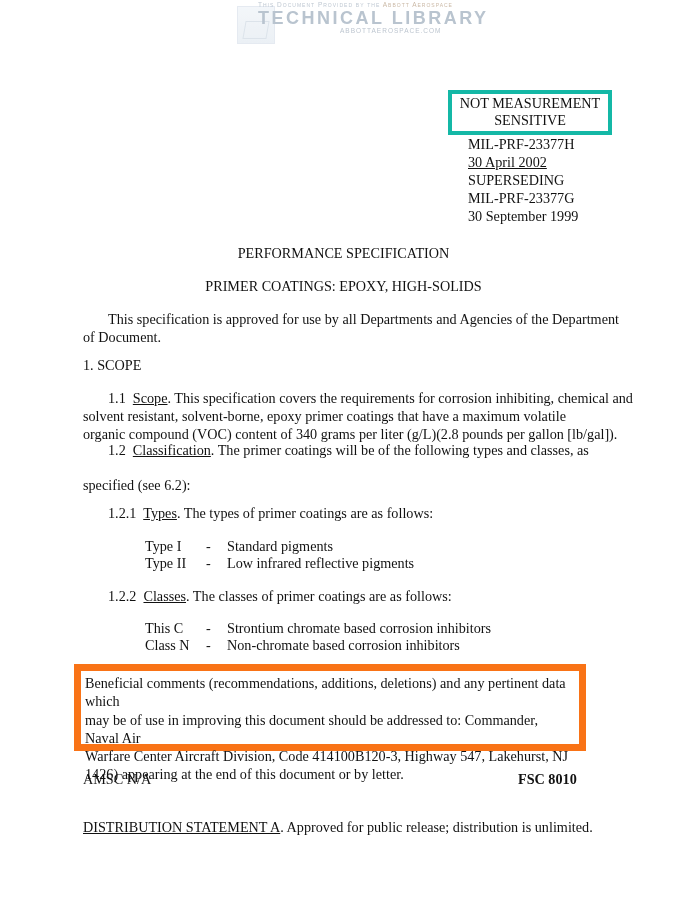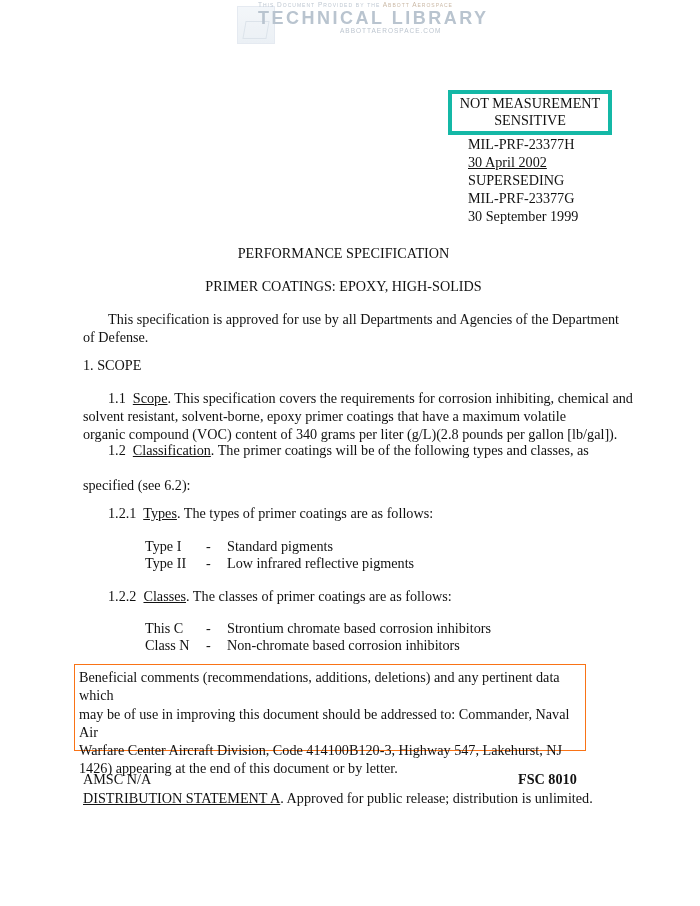--- a/index.html
+++ b/index.html
@@ -40,21 +40,21 @@
   .para { position: absolute; left: 83px; width: 540px; line-height: 18px; }
   .indent { text-indent: 25px; }
 
   .list-row { position: absolute; left: 145px; }
   .list-row .lbl { position: absolute; left: 0; white-space: nowrap; }
   .list-row .dash { position: absolute; left: 61px; }
   .list-row .desc { position: absolute; left: 82px; white-space: nowrap; }
 
   .comment-box {
     position: absolute; left: 74px; top: 664px; width: 512px; height: 87px;
-    border: 1px solid #f97316; padding: 3px 4px; line-height: 18.3px; box-sizing: border-box;
+    border: 7px solid #f97316; padding: 3px 4px; line-height: 18.3px; box-sizing: border-box;
   }
 </style>
 </head>
 <body>
 
 <div class="wm-logo"></div>
 <div class="abs wm-top">
   <span>This Document Provided by the</span>
   <span class="abbott">Abbott Aerospace</span>
 </div>
@@ -68,21 +68,21 @@
 
 <div class="abs meta" style="top:135px;">MIL-PRF-23377H</div>
 <div class="abs meta u" style="top:153px;">30 April 2002</div>
 <div class="abs meta" style="top:171px;">SUPERSEDING</div>
 <div class="abs meta" style="top:189px;">MIL-PRF-23377G</div>
 <div class="abs meta" style="top:207px;">30 September 1999</div>
 
 <div class="center" style="top:245px;">PERFORMANCE SPECIFICATION</div>
 <div class="center" style="top:278px;">PRIMER COATINGS:  EPOXY, HIGH-SOLIDS</div>
 
-<div class="para indent" style="top:310px;">This specification is approved for use by all Departments and Agencies of the Department of Defense.</div>
+<div class="para indent" style="top:310px;">This specification is approved for use by all Departments and Agencies of the Department of Document.</div>
 
 <div class="abs" style="left:83px; top:357px;">1.  SCOPE</div>
 
 <div class="abs" style="left:108px; top:390px;">
   <span>1.1</span>&nbsp;
   <span class="u">Scope</span><span>.  This specification covers the requirements for corrosion inhibiting, chemical and</span>
 </div>
 <div class="abs" style="left:83px; top:408px;">solvent resistant, solvent-borne, epoxy primer coatings that have a maximum volatile</div>
 <div class="abs" style="left:83px; top:426px;">organic compound (VOC) content of 340 grams per liter (g/L)(2.8 pounds per gallon [lb/gal]).</div>
 
@@ -124,15 +124,15 @@
 
 <div class="comment-box">
   <div>Beneficial comments (recommendations, additions, deletions) and any pertinent data which</div>
   <div>may be of use in improving this document should be addressed to:  Commander, Naval Air</div>
   <div>Warfare Center Aircraft Division, Code 414100B120-3, Highway 547, Lakehurst, NJ</div>
   <div>1426) appearing at the end of this document or by letter.</div>
 </div>
 
 <div class="abs" style="left:83px; top:771px;">AMSC N/A</div>
 <div class="abs" style="left:518px; top:771px;font-weight:bold;">FSC 8010</div>
-<div class="abs" style="left:83px; top:790px;">
+<div class="abs" style="left:83px; top:819px;">
   <span class="u">DISTRIBUTION STATEMENT A</span><span>.  Approved for public release; distribution is unlimited.</span>
 </div>
 
 </body></html>

